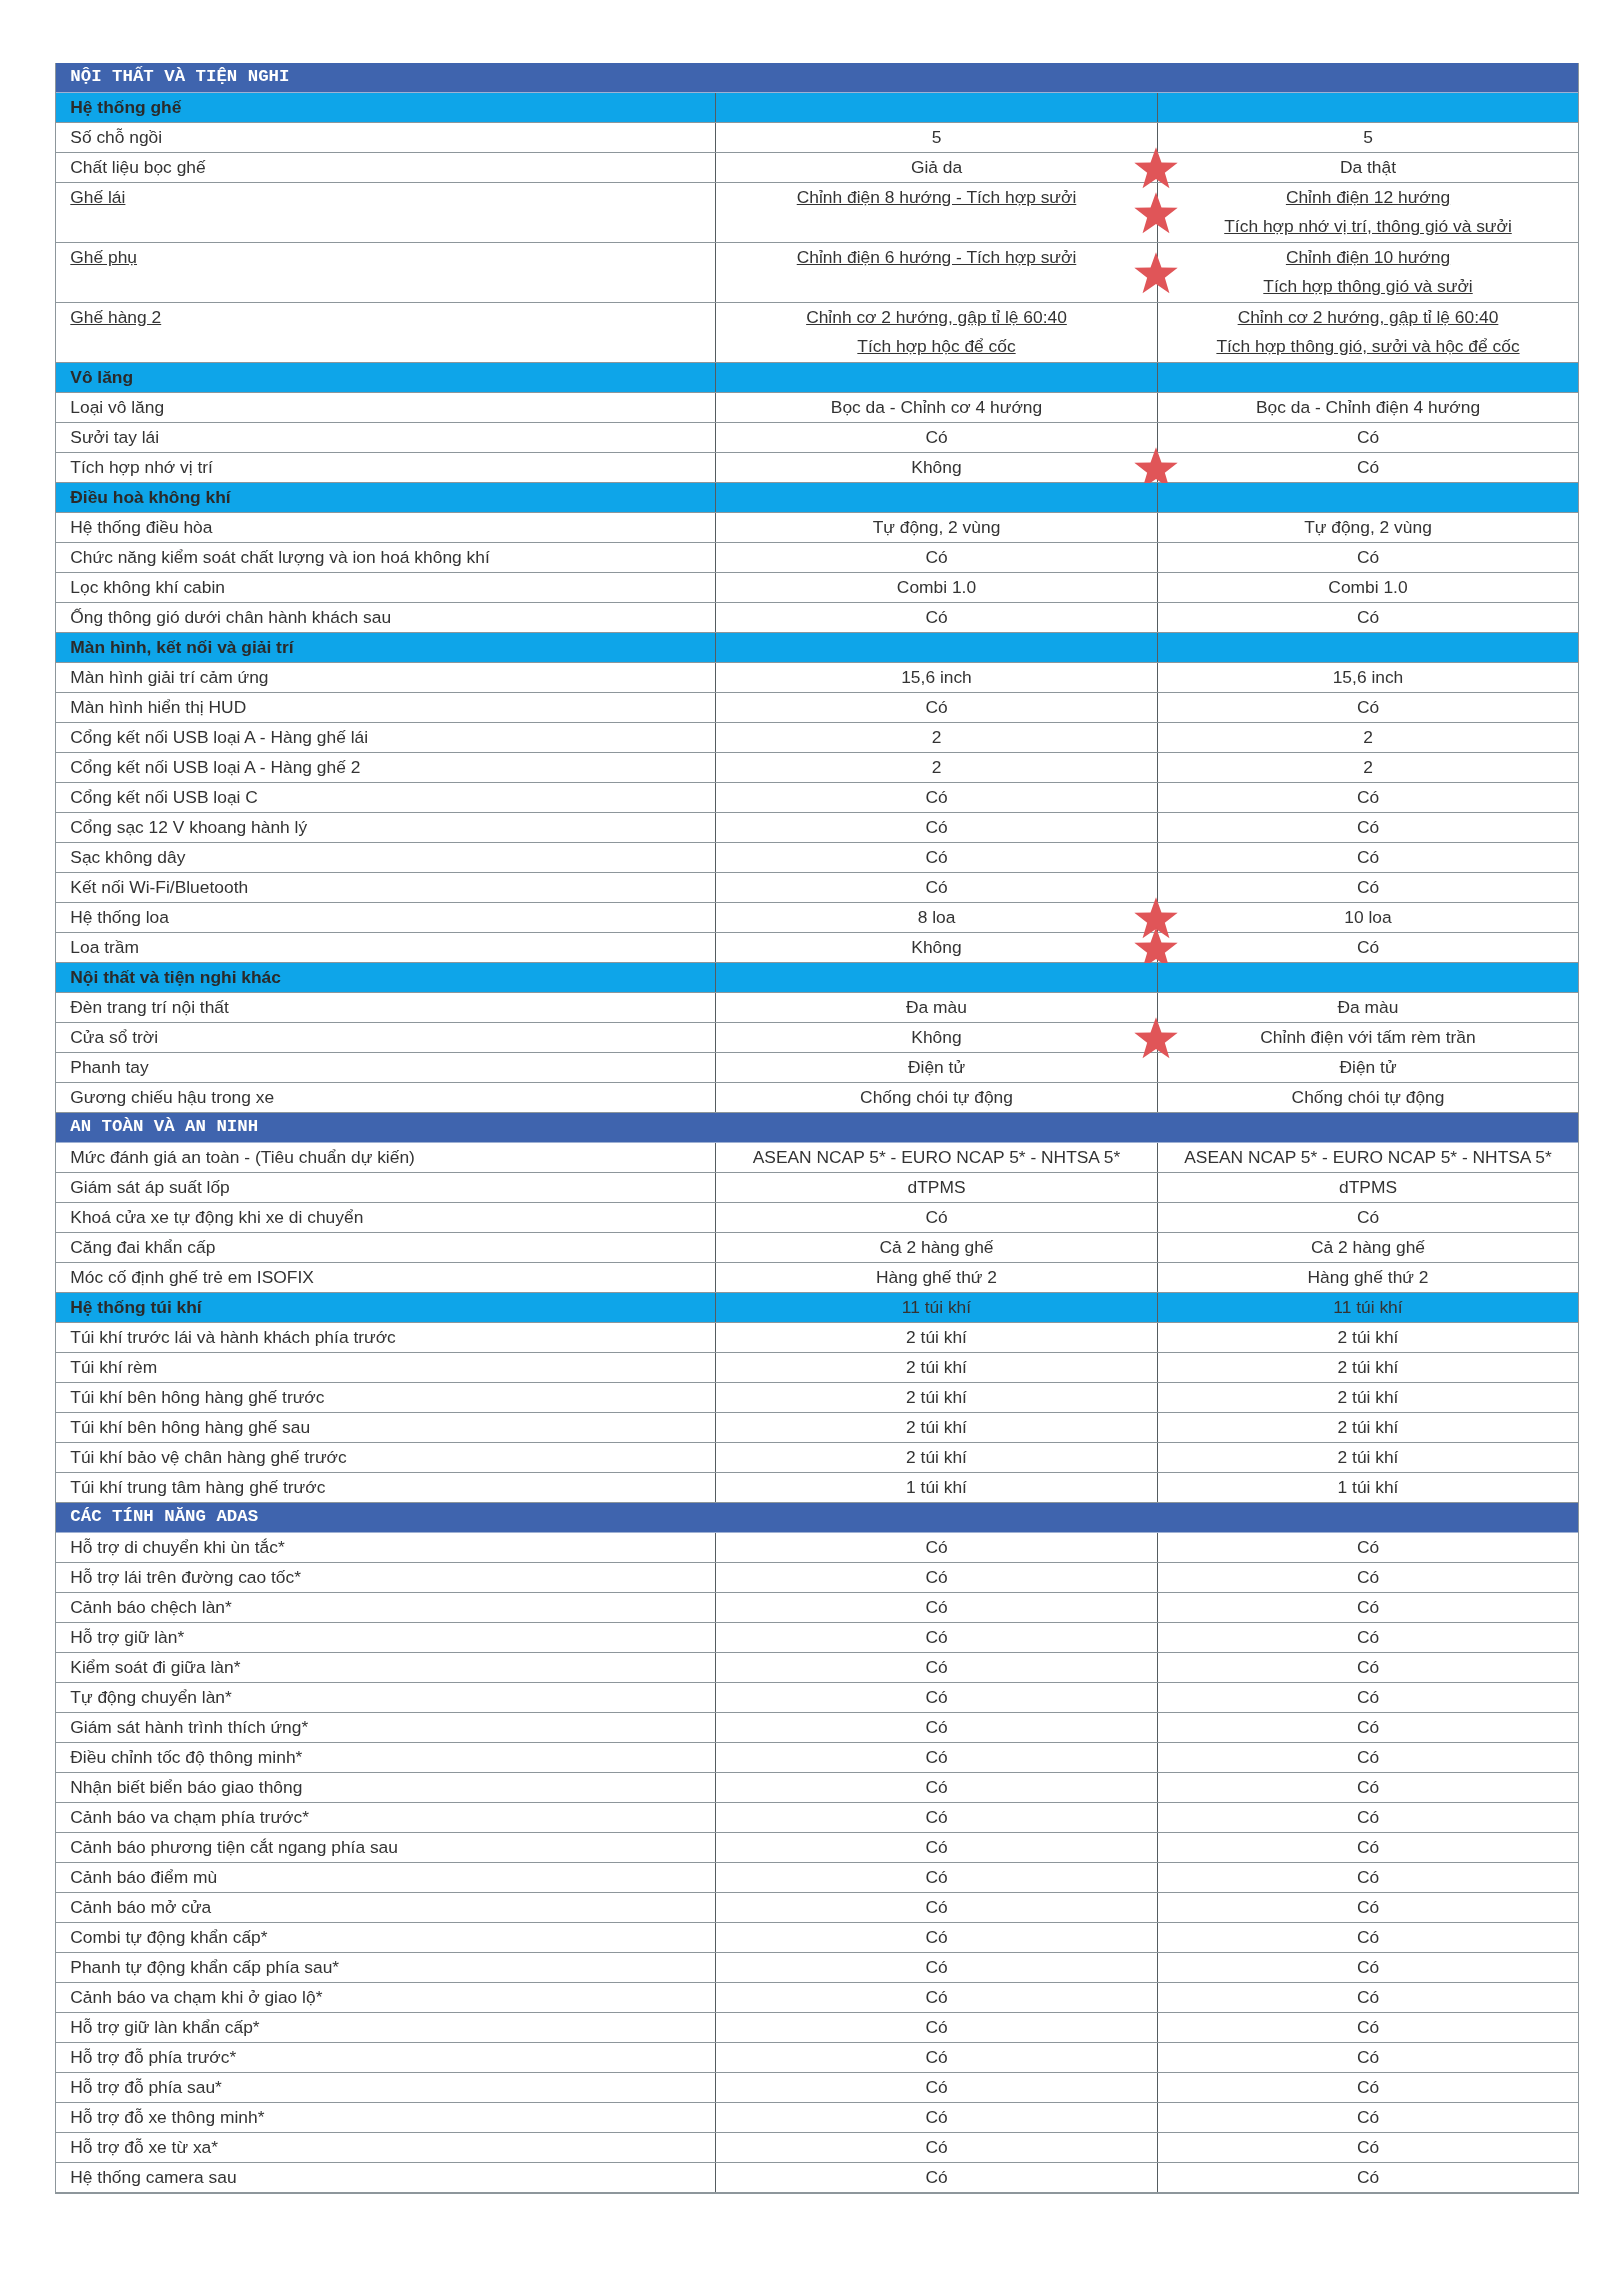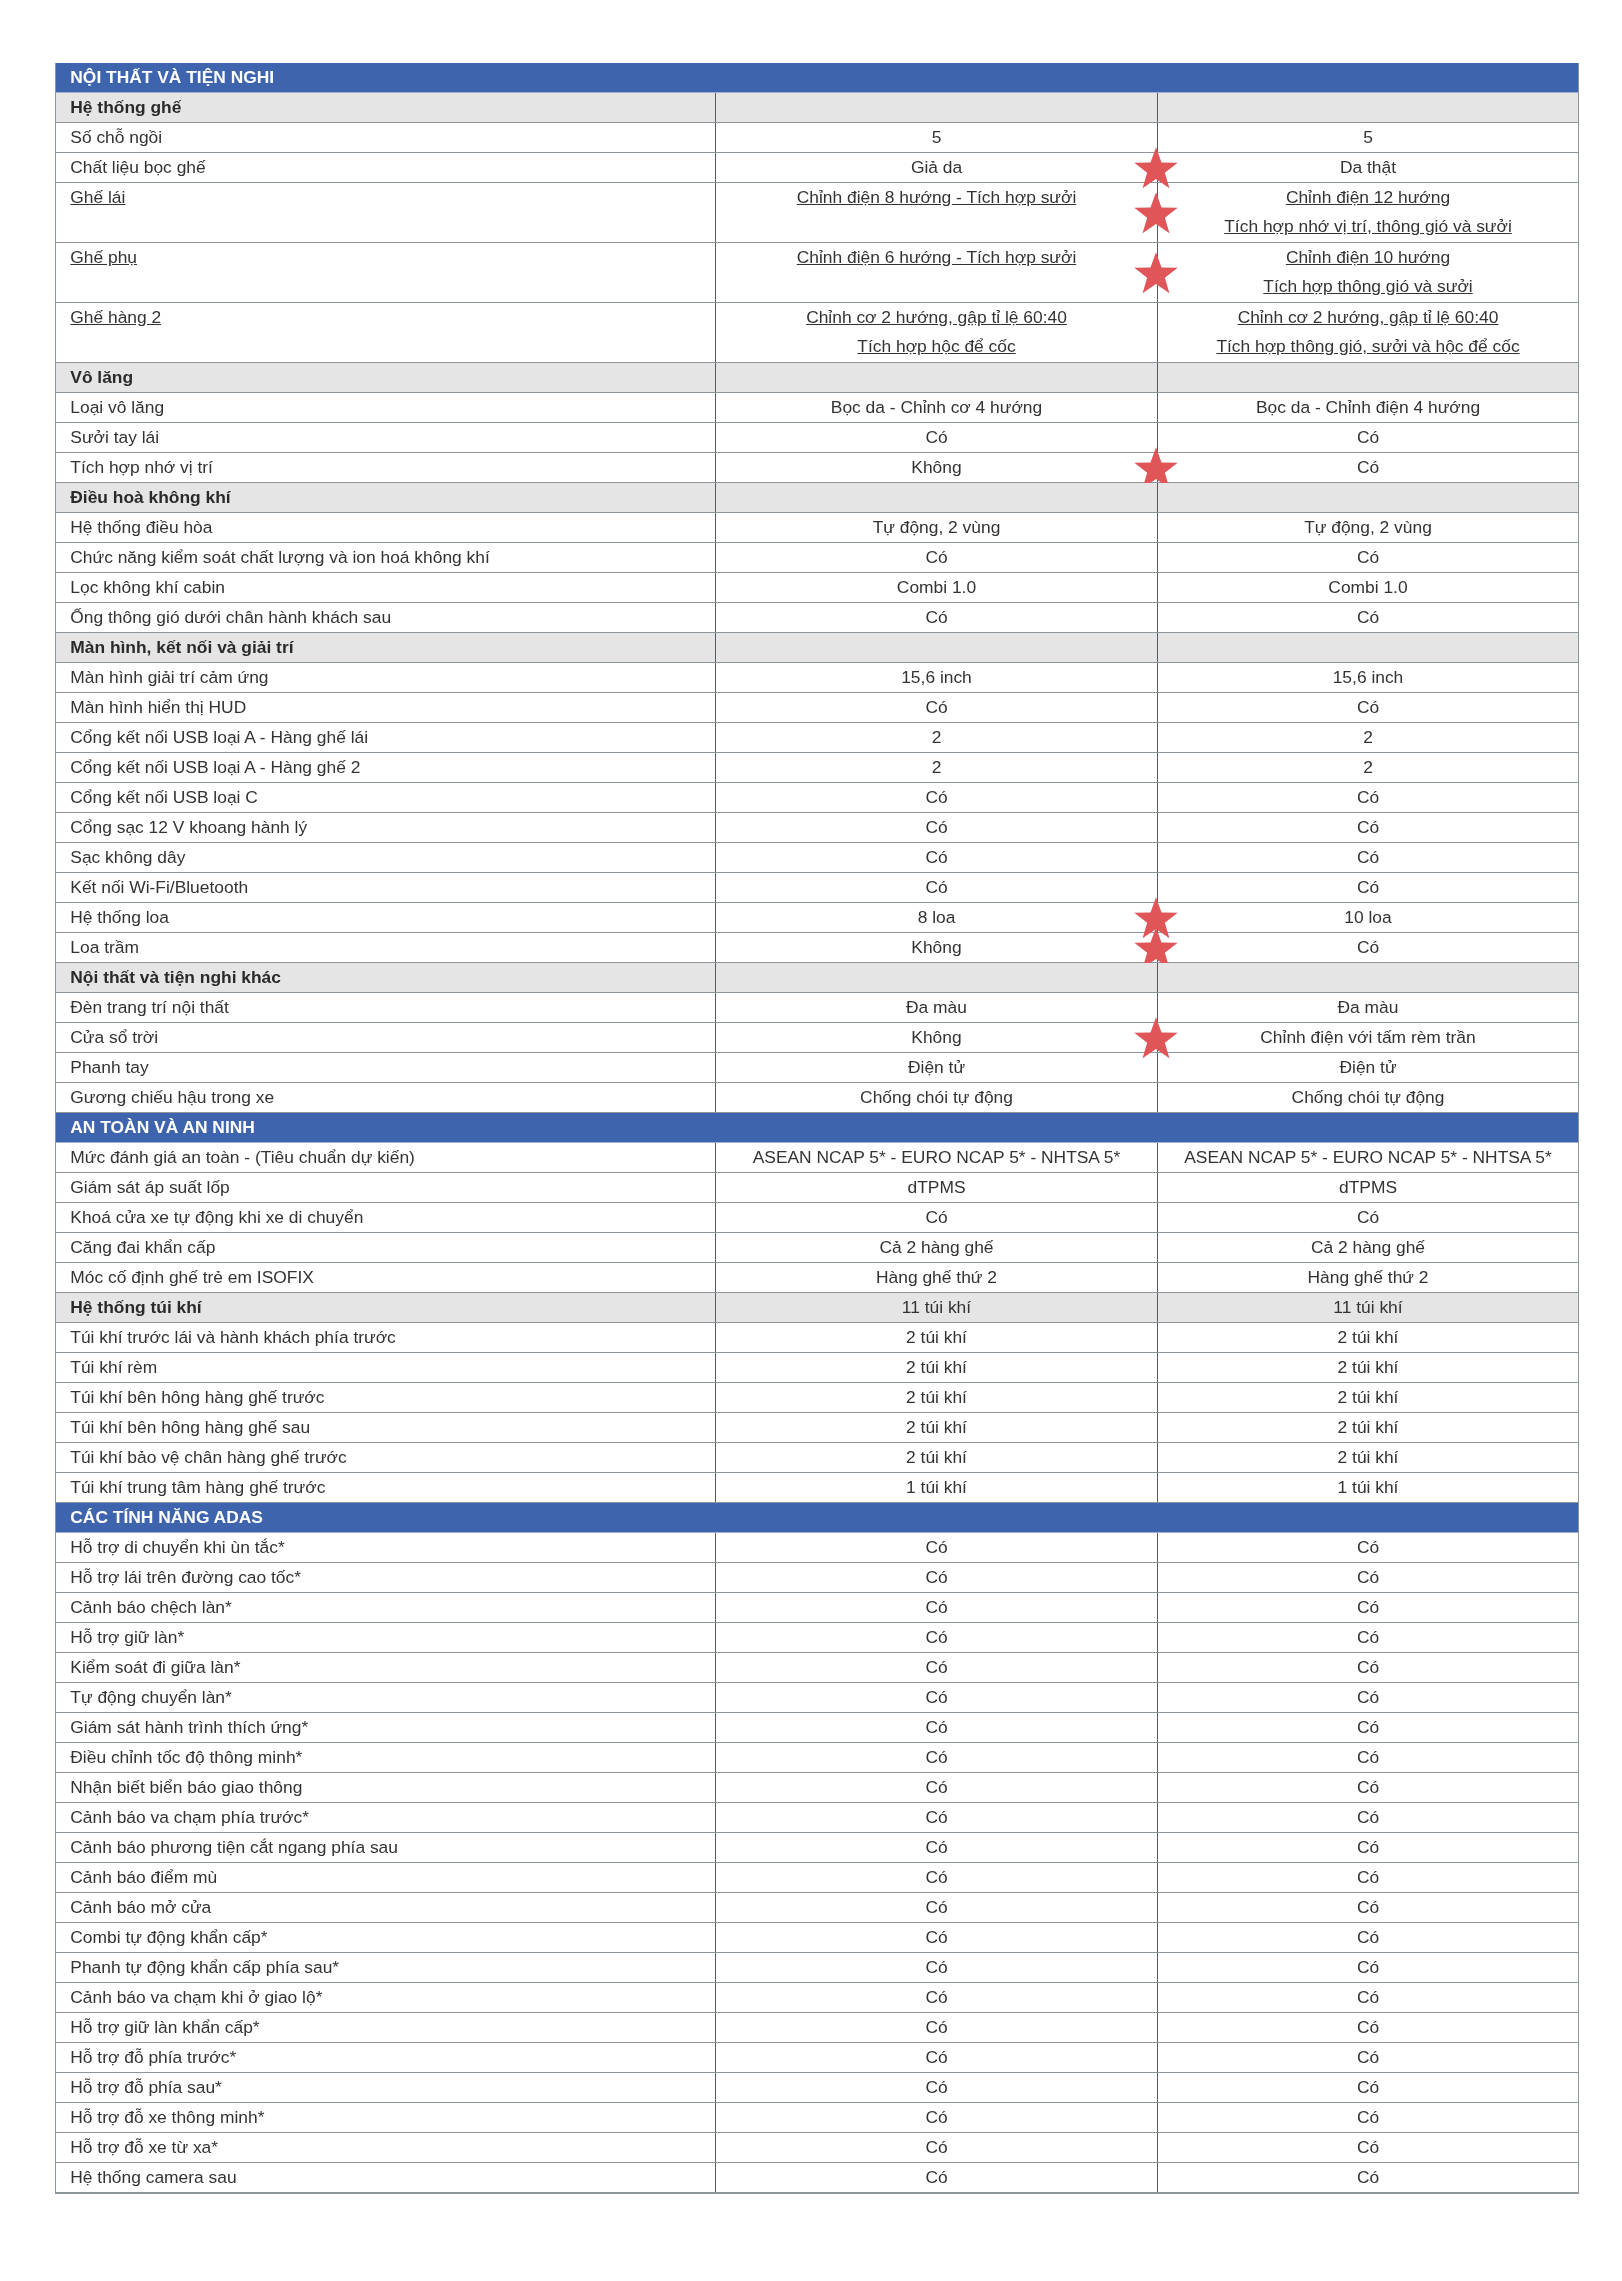--- a/index.html
+++ b/index.html
@@ -4,26 +4,26 @@
 <style>
   html, body { margin: 0; padding: 0; background: #ffffff; }
   body { width: 1623px; height: 2281px; position: relative; overflow: hidden;
          font-family: "Liberation Sans", "DejaVu Sans", sans-serif; color: #333333; }
   #spec-table { position: absolute; left: 55px; top: 63px; width: 1522px;
                 border-left: 0.9px solid #8d969b; border-right: 0.9px solid #8d969b; border-bottom: 1.8px solid #8d969b; }
   .row { position: relative; display: flex; height: 30px; box-sizing: border-box;
          border-bottom: 1.8px solid #8d969b; }
   .row.double { height: 60px; text-decoration: underline; }
   .row.section { background: #3f64ae; border-bottom: 1.8px solid #9fb1d3; }
-  .row.sub { background: #e5e5e5; justify-content: flex-end; }
+  .row.sub { background: #0ea5e9; justify-content: flex-end; }
   .cell { box-sizing: border-box; font-size: 17.4px; line-height: 28px; white-space: nowrap; overflow: visible; }
   .c0 { width: 659px; padding-left: 14.3px; text-align: left; }
   .c1 { width: 442px; text-align: center; border-left: 0.9px solid #555c60; }
   .c2 { width: 421px; text-align: center; border-left: 0.9px solid #555c60; }
-  .row.section .c0 { color: #ffffff; font-weight: bold; font-size: 17.4px; width: 1522px; }
+  .row.section .c0 { color: #ffffff; font-weight: bold; font-size: 17.4px; width: 1522px; font-family: Liberation Mono, monospace; }
   .row.sub .c0 { font-weight: bold; color: #2a2a2a; }
   .line { display: block; }
   .double .cell { line-height: 29px; }
   .star { position: absolute; left: 1077px; width: 46px; height: 45px; pointer-events: none; }
   .star svg { width: 46px; height: 45px; display: block; }
 </style>
 </head>
 <body>
 
 <div id="spec-table">

